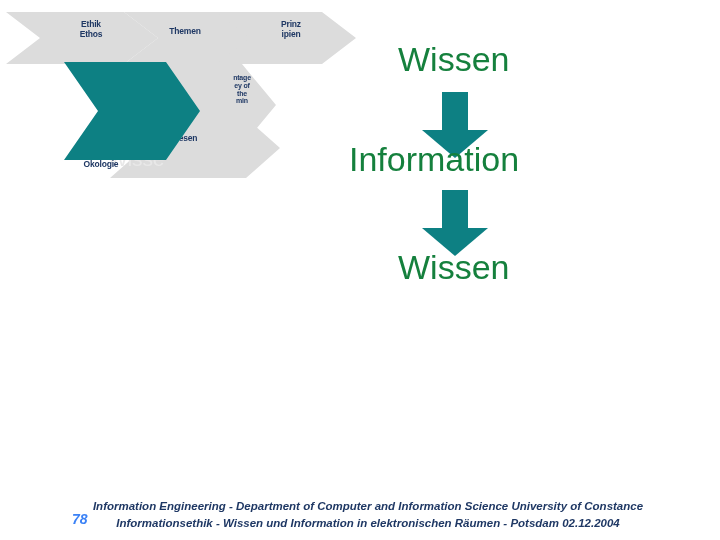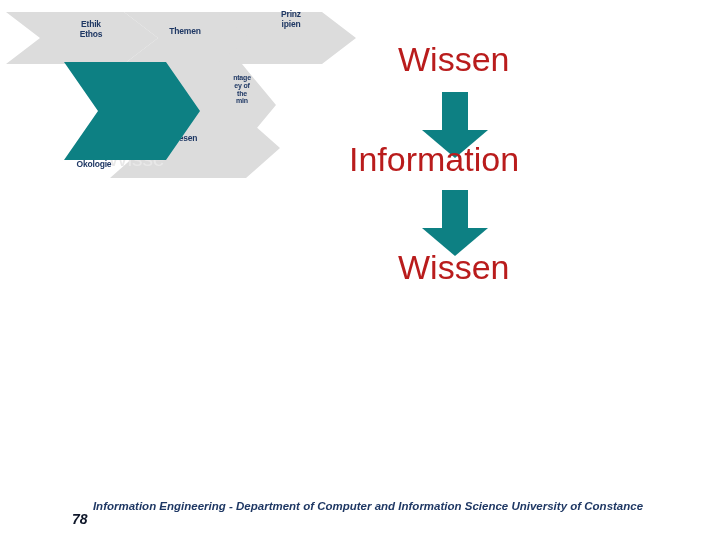--- a/index.html
+++ b/index.html
@@ -57,21 +57,21 @@
   }
   .chev-label.faded {
     color: #e8e8e8;
     font-size: 21px;
     font-weight: 400;
   }
 
   
   .stack-word {
     position: absolute;
-    color: #b91c1c;
+    color: #15803d;
     font-family: "Liberation Sans", sans-serif;
     font-size: 34px;
     font-weight: 400;
     white-space: nowrap;
   }
 
   .down-arrow {
     position: absolute;
     width: 66px;
     height: 66px;
@@ -108,52 +108,52 @@
     font-weight: 700;
     font-size: 11.5px;
     line-height: 1.45;
   }
   .footer-line { white-space: nowrap; margin-left: 16px; }
 
   .slide-number {
     position: absolute;
     left: 72px;
     top: 511px;
-    color: #0f172a;
+    color: #3b82f6;
     font-family: "Liberation Sans", sans-serif;
     font-style: italic;
     font-weight: 700;
     font-size: 14px;
   }
 </style>
 </head>
 <body>
 
 <div id="slide">
 
   <div class="chev-layer">
 
     <div class="chev" style="left:6px; top:12px; width:152px; height:52px;"></div>
     <div class="chev-label small" style="left:56px; top:20px; width:70px;">Ethik<br>Ethos</div>
 
     <div class="chev" style="left:124px; top:12px; width:146px; height:52px;"></div>
     <div class="chev-label small" style="left:150px; top:27px; width:70px;">Themen</div>
 
     <div class="chev" style="left:216px; top:12px; width:140px; height:52px;"></div>
-    <div class="chev-label small" style="left:256px; top:10px; width:70px;">Prinz<br>ipien</div>
+    <div class="chev-label small" style="left:256px; top:20px; width:70px;">Prinz<br>ipien</div>
 
     <div class="chev" style="left:116px; top:64px; width:160px; height:82px;"></div>
     <div class="chev-label tiny" style="left:214px; top:74px; width:56px;">ntage<br>ey of<br>the<br>min</div>
 
     <div class="chev" style="left:110px; top:118px; width:170px; height:60px;"></div>
     <div class="chev-label small" style="left:148px; top:134px; width:70px;">Thesen</div>
 
     <div class="chev-label faded" style="left:108px; top:147px; width:110px; text-align:left;">Wisse</div>
 
-    <div class="chev-label small" style="left:64px; top:160px; width:60px;">Ökologie</div>
+    <div class="chev-label small" style="left:71px; top:160px; width:60px;">Ökologie</div>
 
     <div class="chev teal" style="left:64px; top:62px; width:136px; height:98px;"></div>
   </div>
 
   <div>
 
     <div class="stack-word" style="left:398px; top:40px;">Wissen</div>
 
     <div class="down-arrow" style="left:422px; top:92px;">
       <div class="shaft"></div>
@@ -165,17 +165,18 @@
     <div class="down-arrow" style="left:422px; top:190px;">
       <div class="shaft"></div>
       <div class="head"></div>
     </div>
 
     <div class="stack-word" style="left:398px; top:248px;">Wissen</div>
   </div>
 
   <div class="footer">
     <div class="footer-line">Information Engineering - Department of Computer and Information Science University of Constance</div>
+    <div class="footer-line">Informationsethik - Wissen und Information in elektronischen Räumen -  Potsdam 02.12.2004</div>
   </div>
 
   <div class="slide-number">78</div>
 
 </div>
 
 </body></html>

